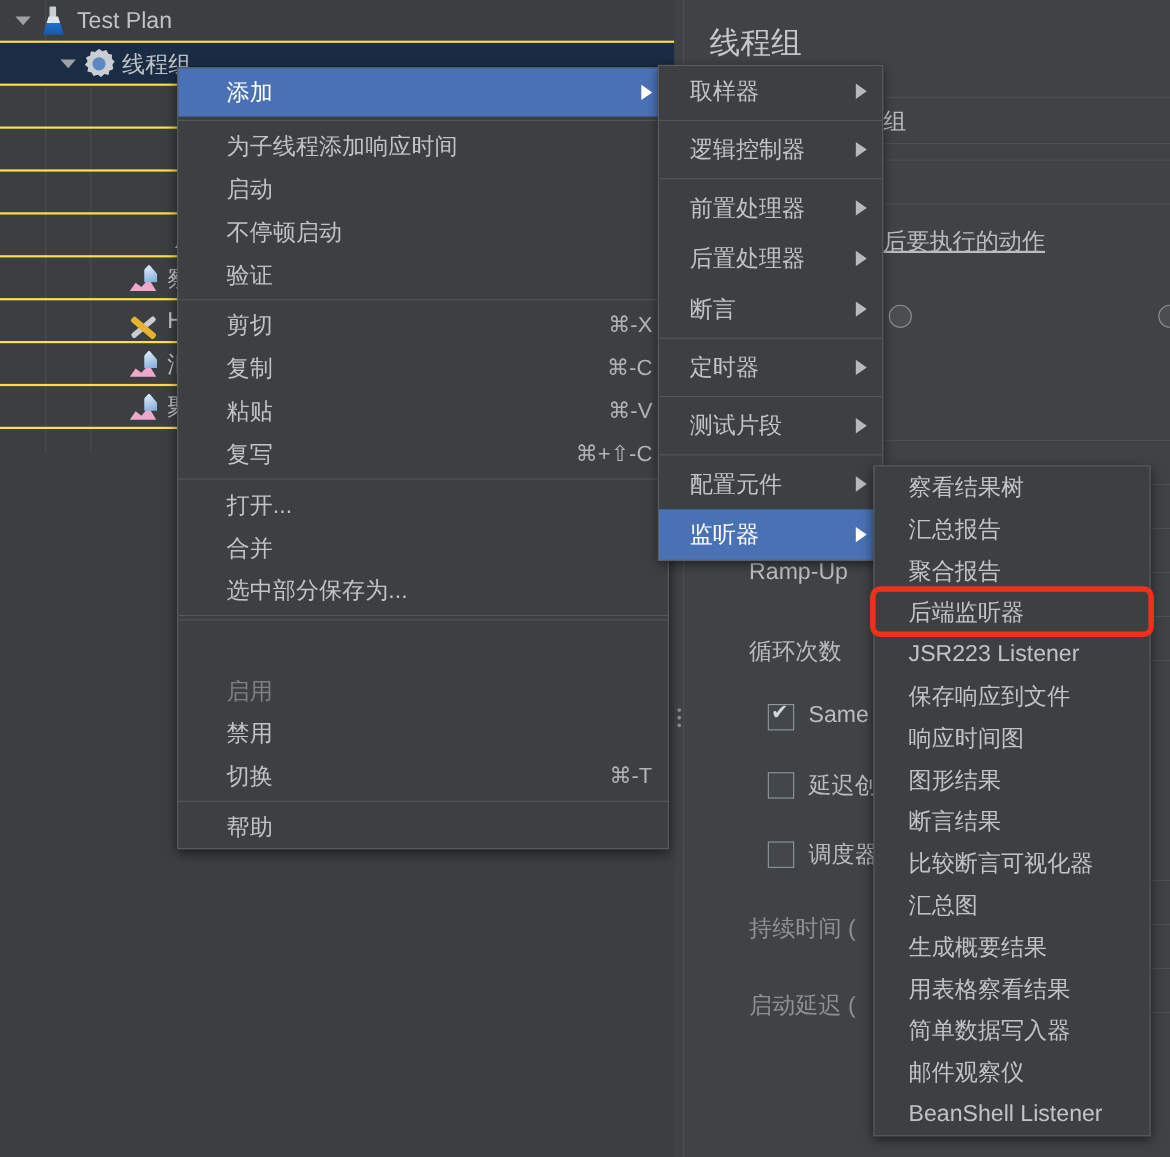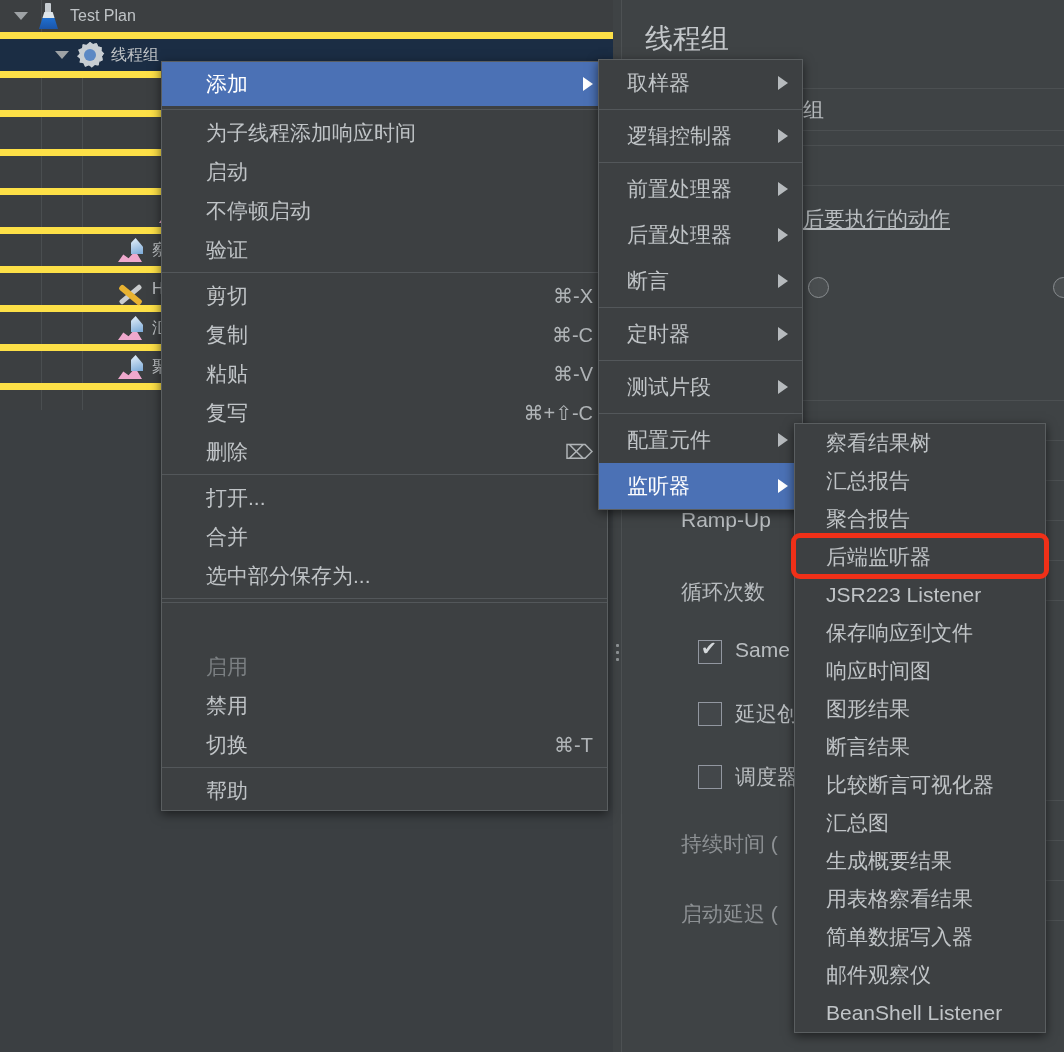--- a/index.html
+++ b/index.html
@@ -11,22 +11,22 @@
   }
   #root { position: relative; width: 1064px; height: 1052px; }
 
   
   .tree-panel {
     position: absolute; left: 0; top: 0; width: 613px; height: 410px;
     background: #3c3f41; overflow: hidden;
   }
   .tree-row {
     position: relative; height: 39px; display: flex; align-items: center;
-    border-bottom: 7px solid #fde047;
-    color: #bfc3c6; font-size: 16px; white-space: nowrap;
+    border-bottom: 2px solid #fde047;
+    color: #bfc3c6; font-size: 21px; white-space: nowrap;
   }
   .tree-row.selected { background: #1b2d44; }
   .tree-row .indent { display: inline-block; }
   .guide {
     position: absolute; top: 0; bottom: 0; width: 1px;
     background: #4a4e50;
   }
   .twisty {
     width: 22px; height: 100%; display: flex; align-items: center; justify-content: center;
     color: #a9adb0; font-size: 11px;
@@ -314,24 +314,20 @@
         <span class="maccel">⌘-C</span>
       </div>
       <div class="menu-item">
         <span class="mlabel">粘贴</span>
         <span class="maccel">⌘-V</span>
       </div>
       <div class="menu-item">
         <span class="mlabel">复写</span>
         <span class="maccel">⌘+⇧-C</span>
       </div>
-      <div class="menu-item">
-        <span class="mlabel">删除</span>
-        <span class="maccel">⌦</span>
-      </div>
       <div class="sep"></div>
       <div class="menu-item">
         <span class="mlabel">打开...</span>
       </div>
       <div class="menu-item">
         <span class="mlabel">合并</span>
       </div>
       <div class="menu-item">
         <span class="mlabel">选中部分保存为...</span>
       </div>

